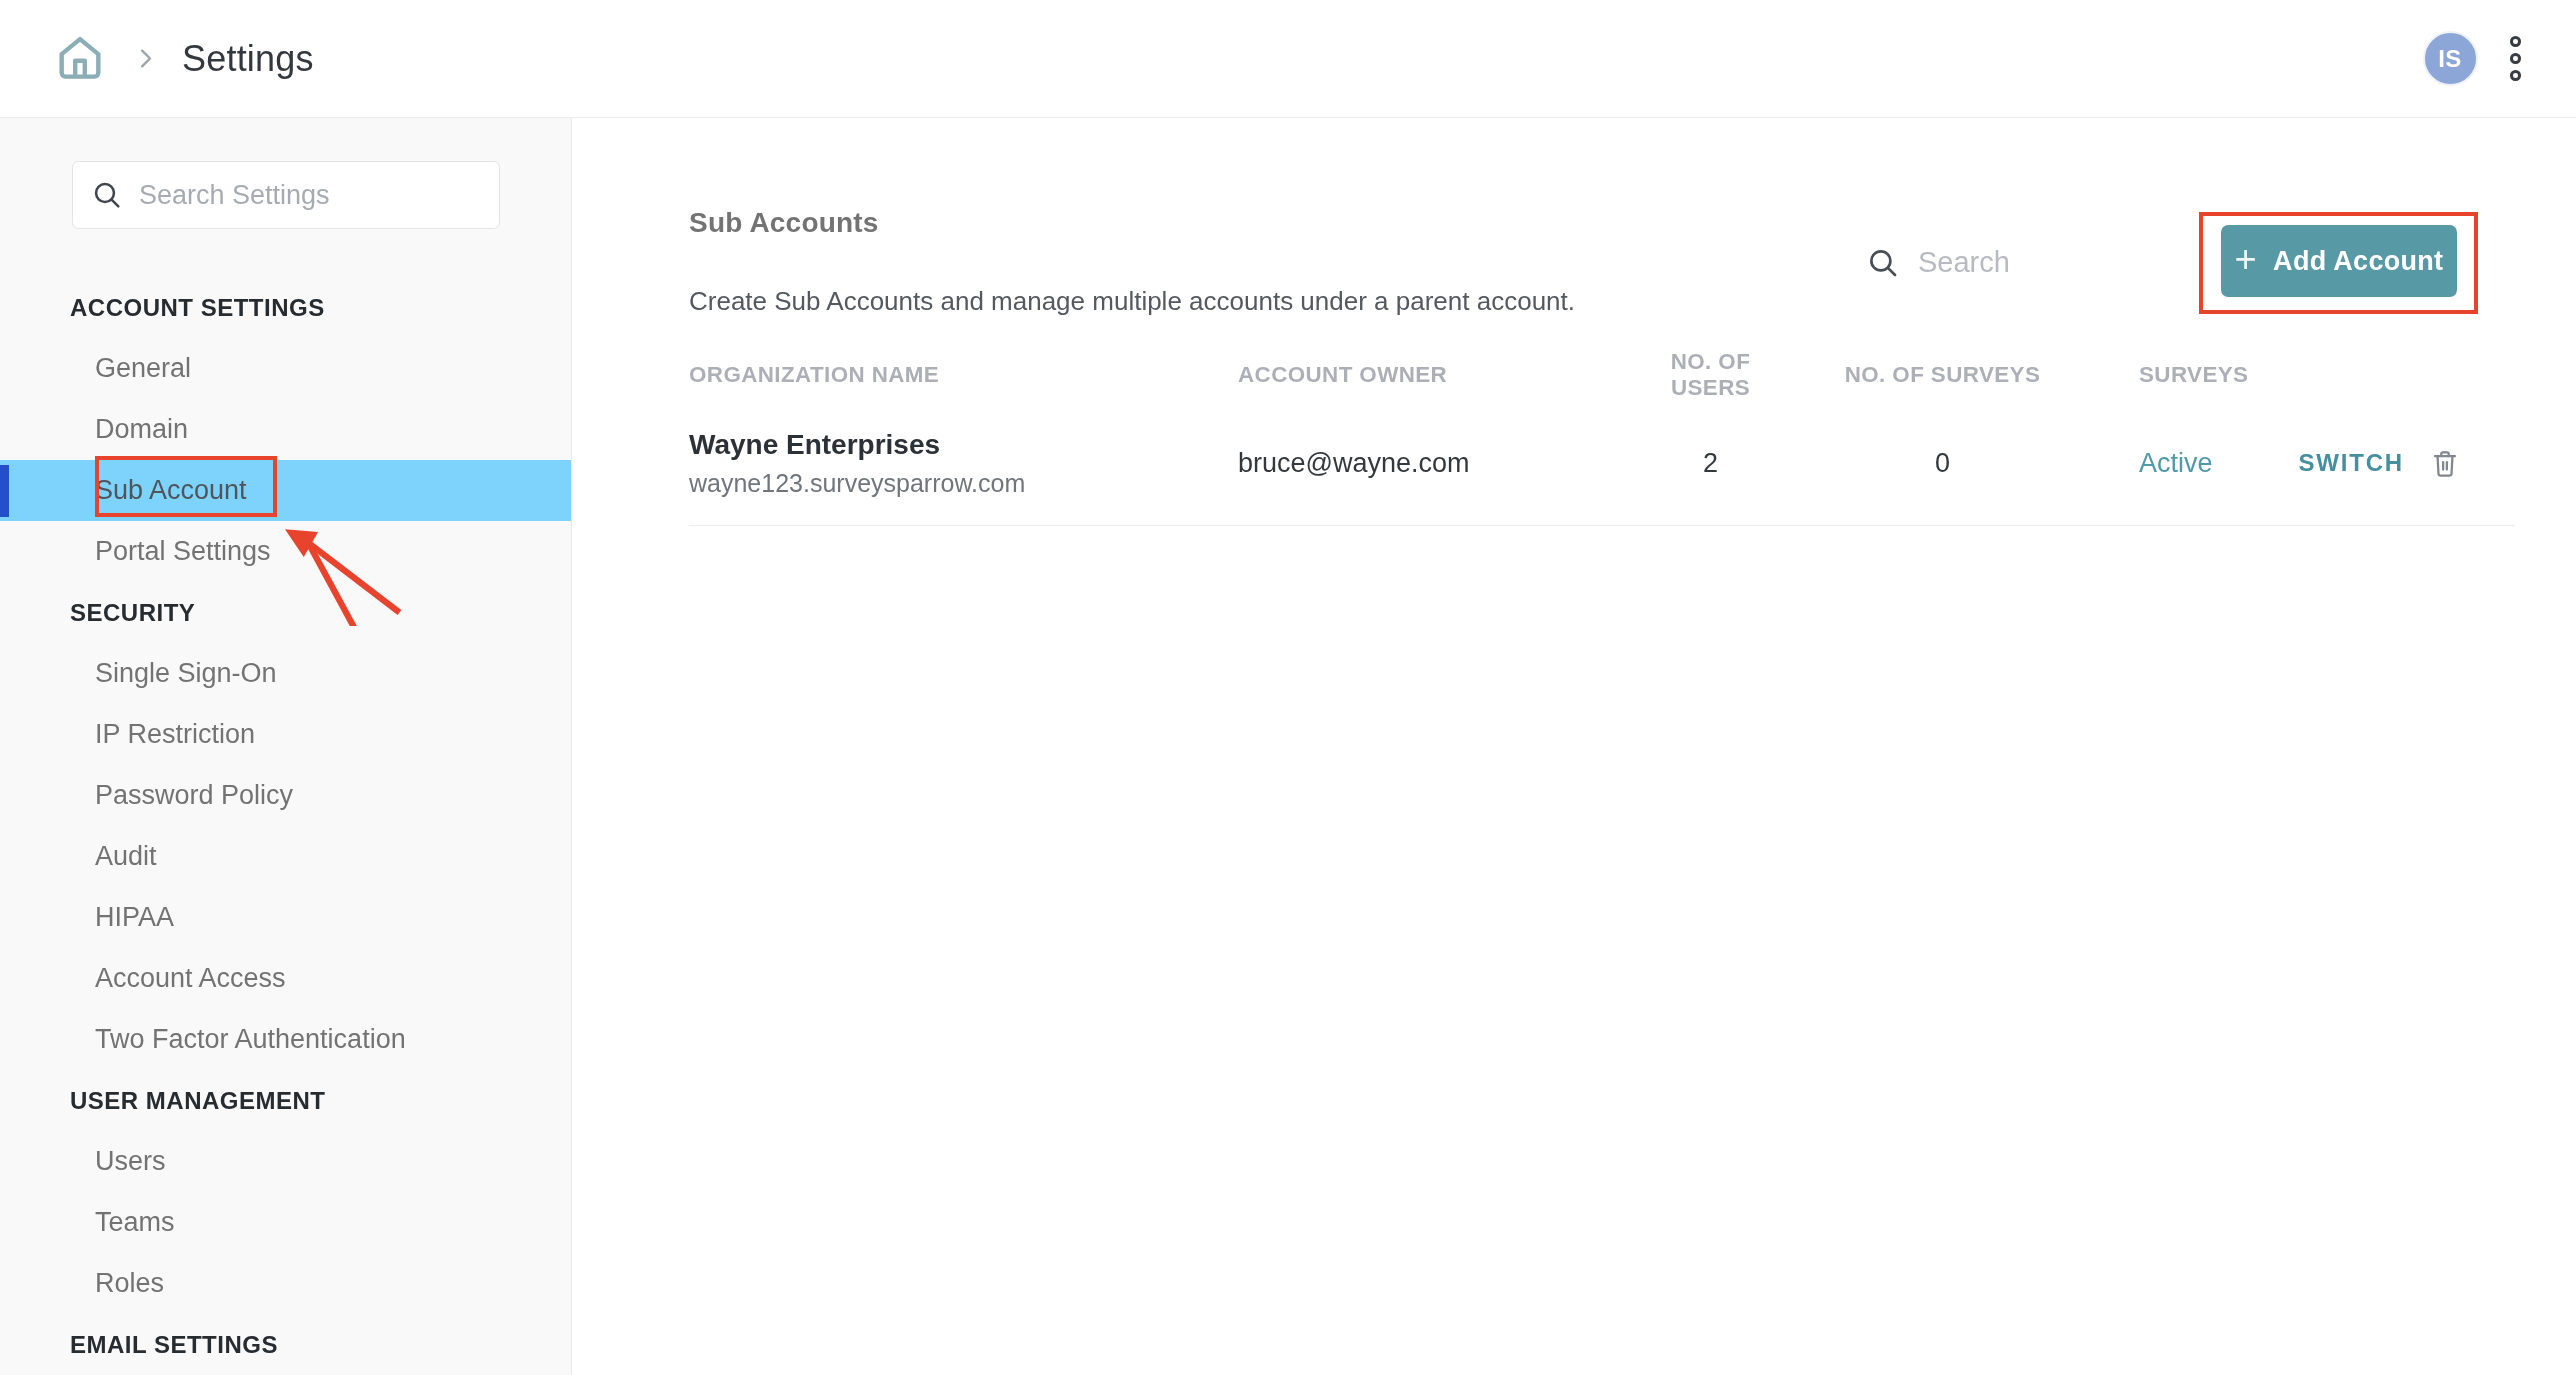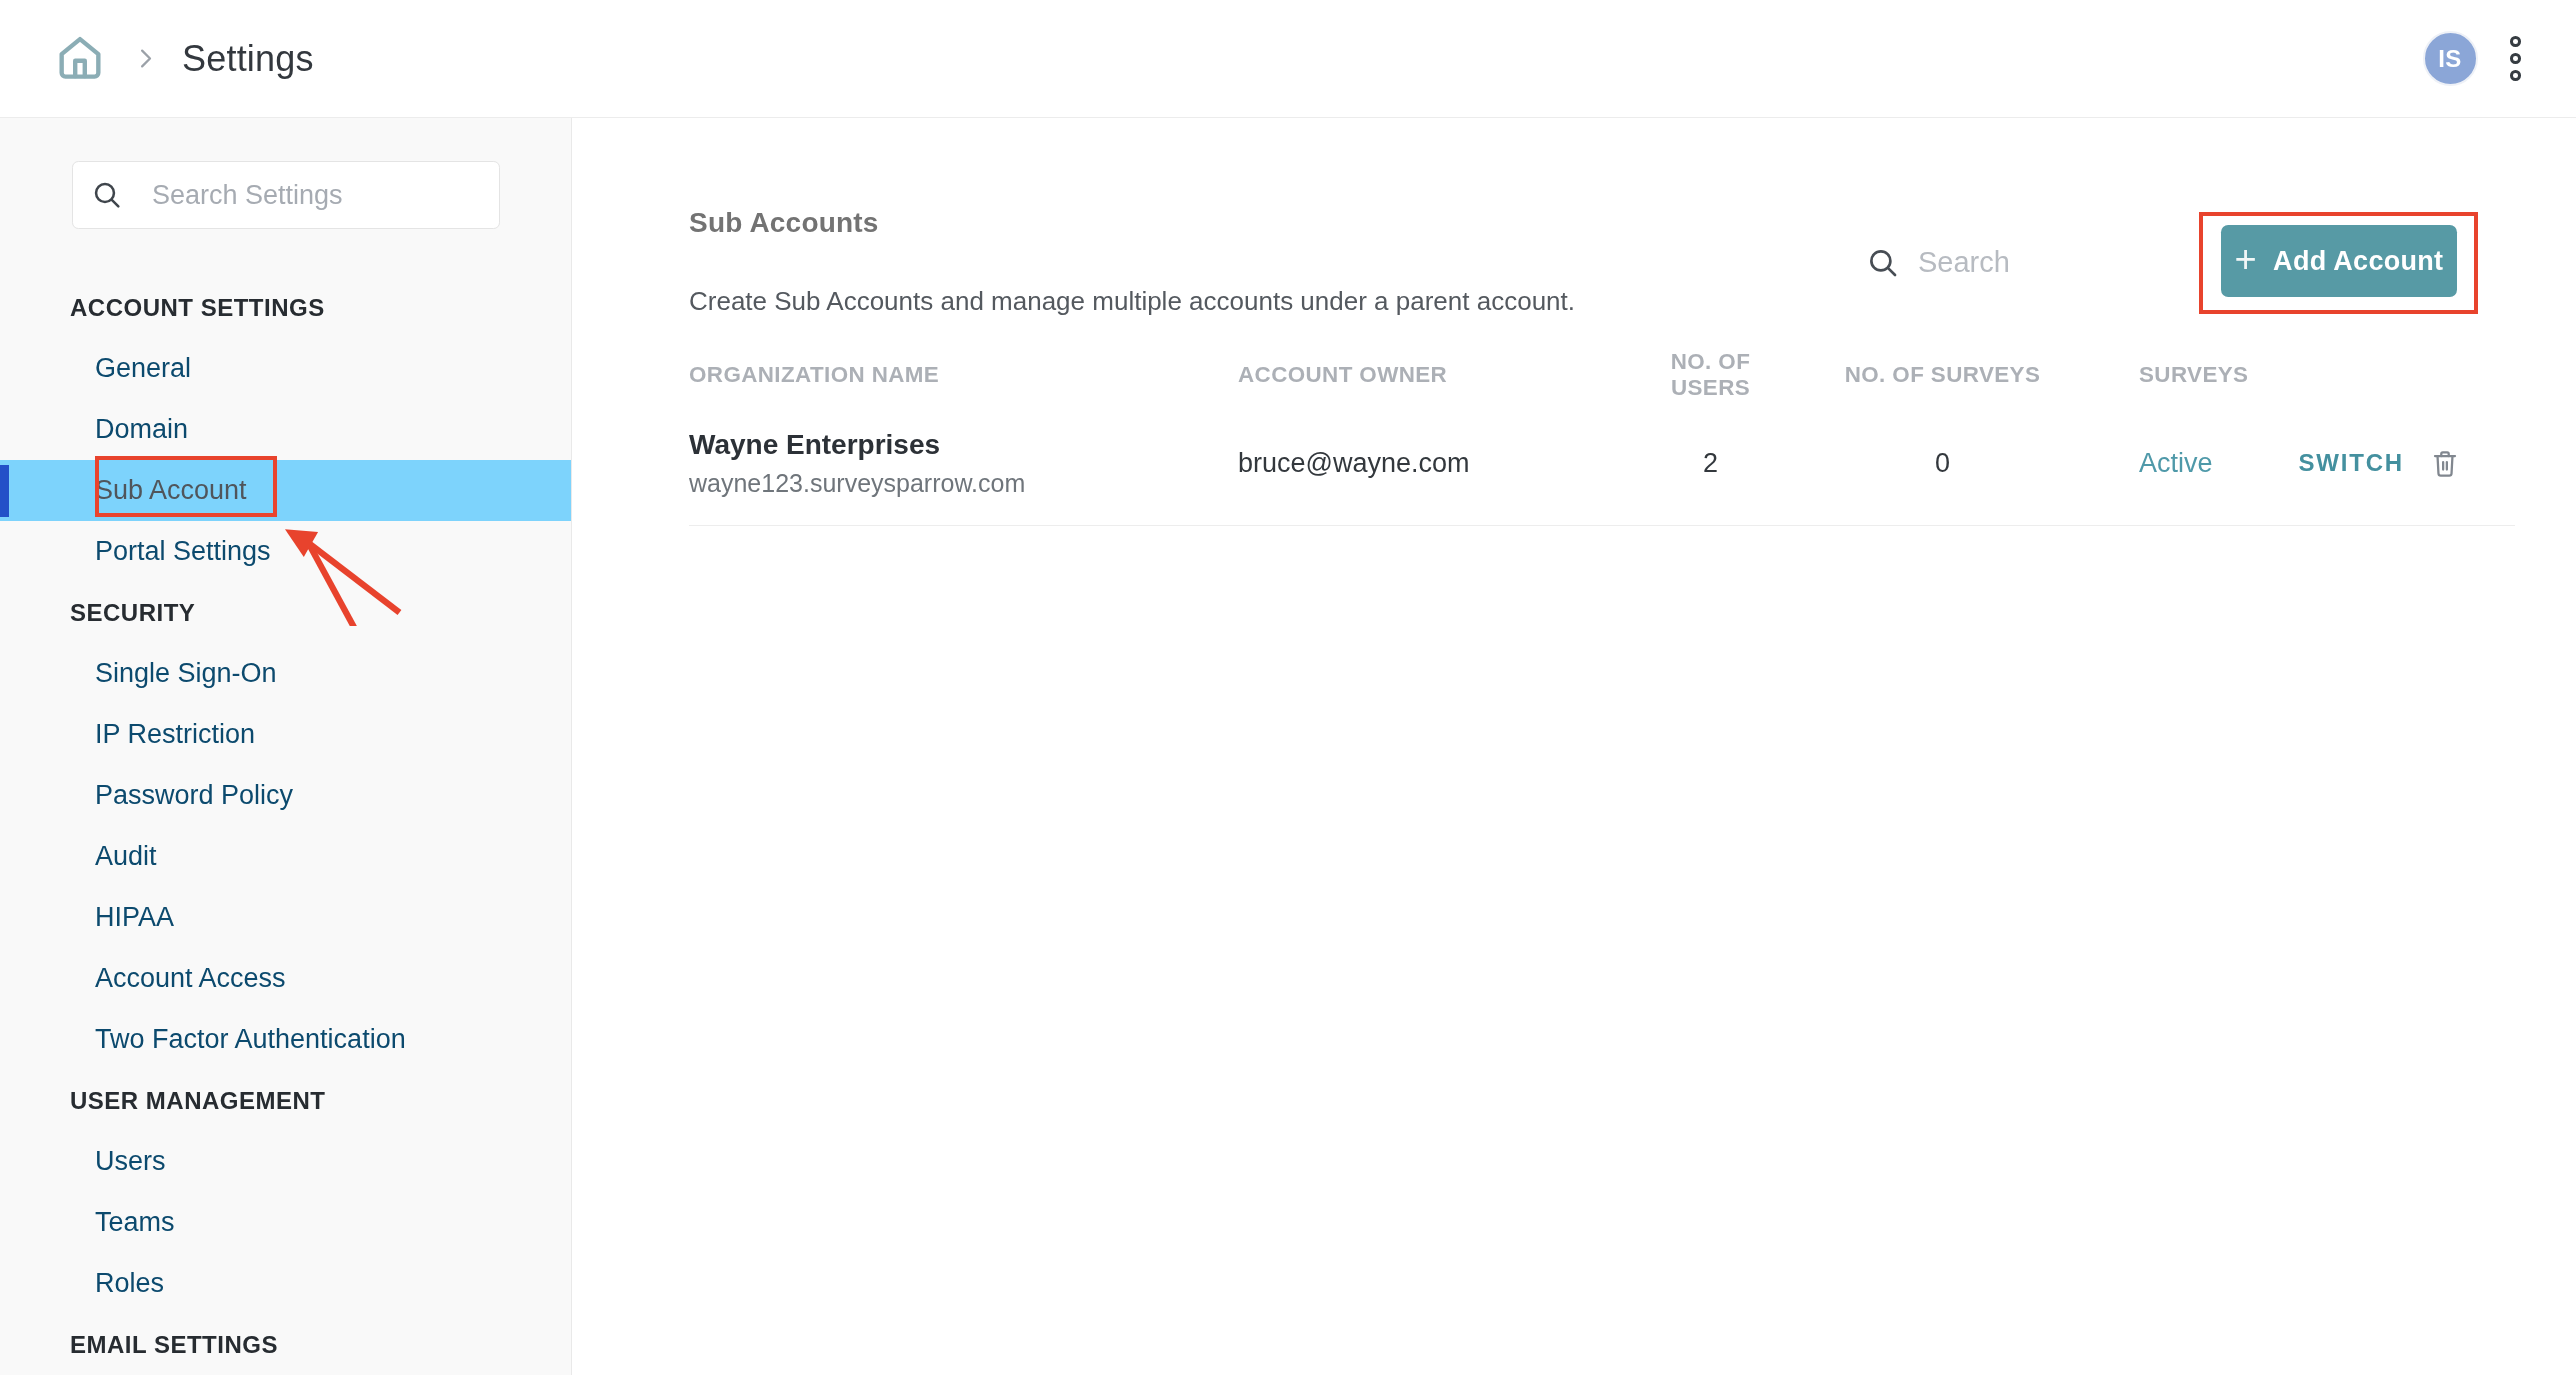--- a/index.html
+++ b/index.html
@@ -36,33 +36,33 @@
   }
 
   
   .sidebar {
     position:absolute; top:118px; left:0; width:572px; height:1258px;
     background:#f9f9f9; border-right:1.8px solid #e9e9e9;
   }
   .sidebar-search {
     position:absolute; left:72px; top:43px; width:428px; height:68px;
     background:#fff; border:1.8px solid #e4e4e4; border-radius:6.3px;
-    display:flex; align-items:center; padding:0 18px; gap:29px;
+    display:flex; align-items:center; padding:0 18px; gap:16px;
   }
   .sidebar-search svg { width:32px; height:32px; flex:none; color:#3f454c; }
   .sidebar-search input {
     border:none; outline:none; background:transparent; width:100%;
     font-family:inherit; font-size:27px; color:#3a4046;
   }
   .sidebar-search input::placeholder { color:#a6abb2; }
 
   .nav { position:absolute; top:159px; left:0; width:100%; }
   .nav-row { height:61px; display:flex; align-items:center; position:relative; }
   .nav-heading { padding-left:70px; font-size:24px; font-weight:700; color:#272c31; letter-spacing:0.5px; }
-  .nav-item { padding-left:95px; font-size:27px; color:#0c4a6e; cursor:pointer; }
+  .nav-item { padding-left:95px; font-size:27px; color:#737373; cursor:pointer; }
   .nav-item.active { background:#7dd3fc; color:#50555b; }
   .nav-item.active::before {
     content:""; position:absolute; left:0; top:4.5px; bottom:4.5px; width:9px;
     background:#2350c8;
   }
 
   
   .nav-annotation {
     position:absolute; left:95px; top:338px; width:182px; height:61px;
     border:4.5px solid #e8432d; pointer-events:none; z-index:5;

